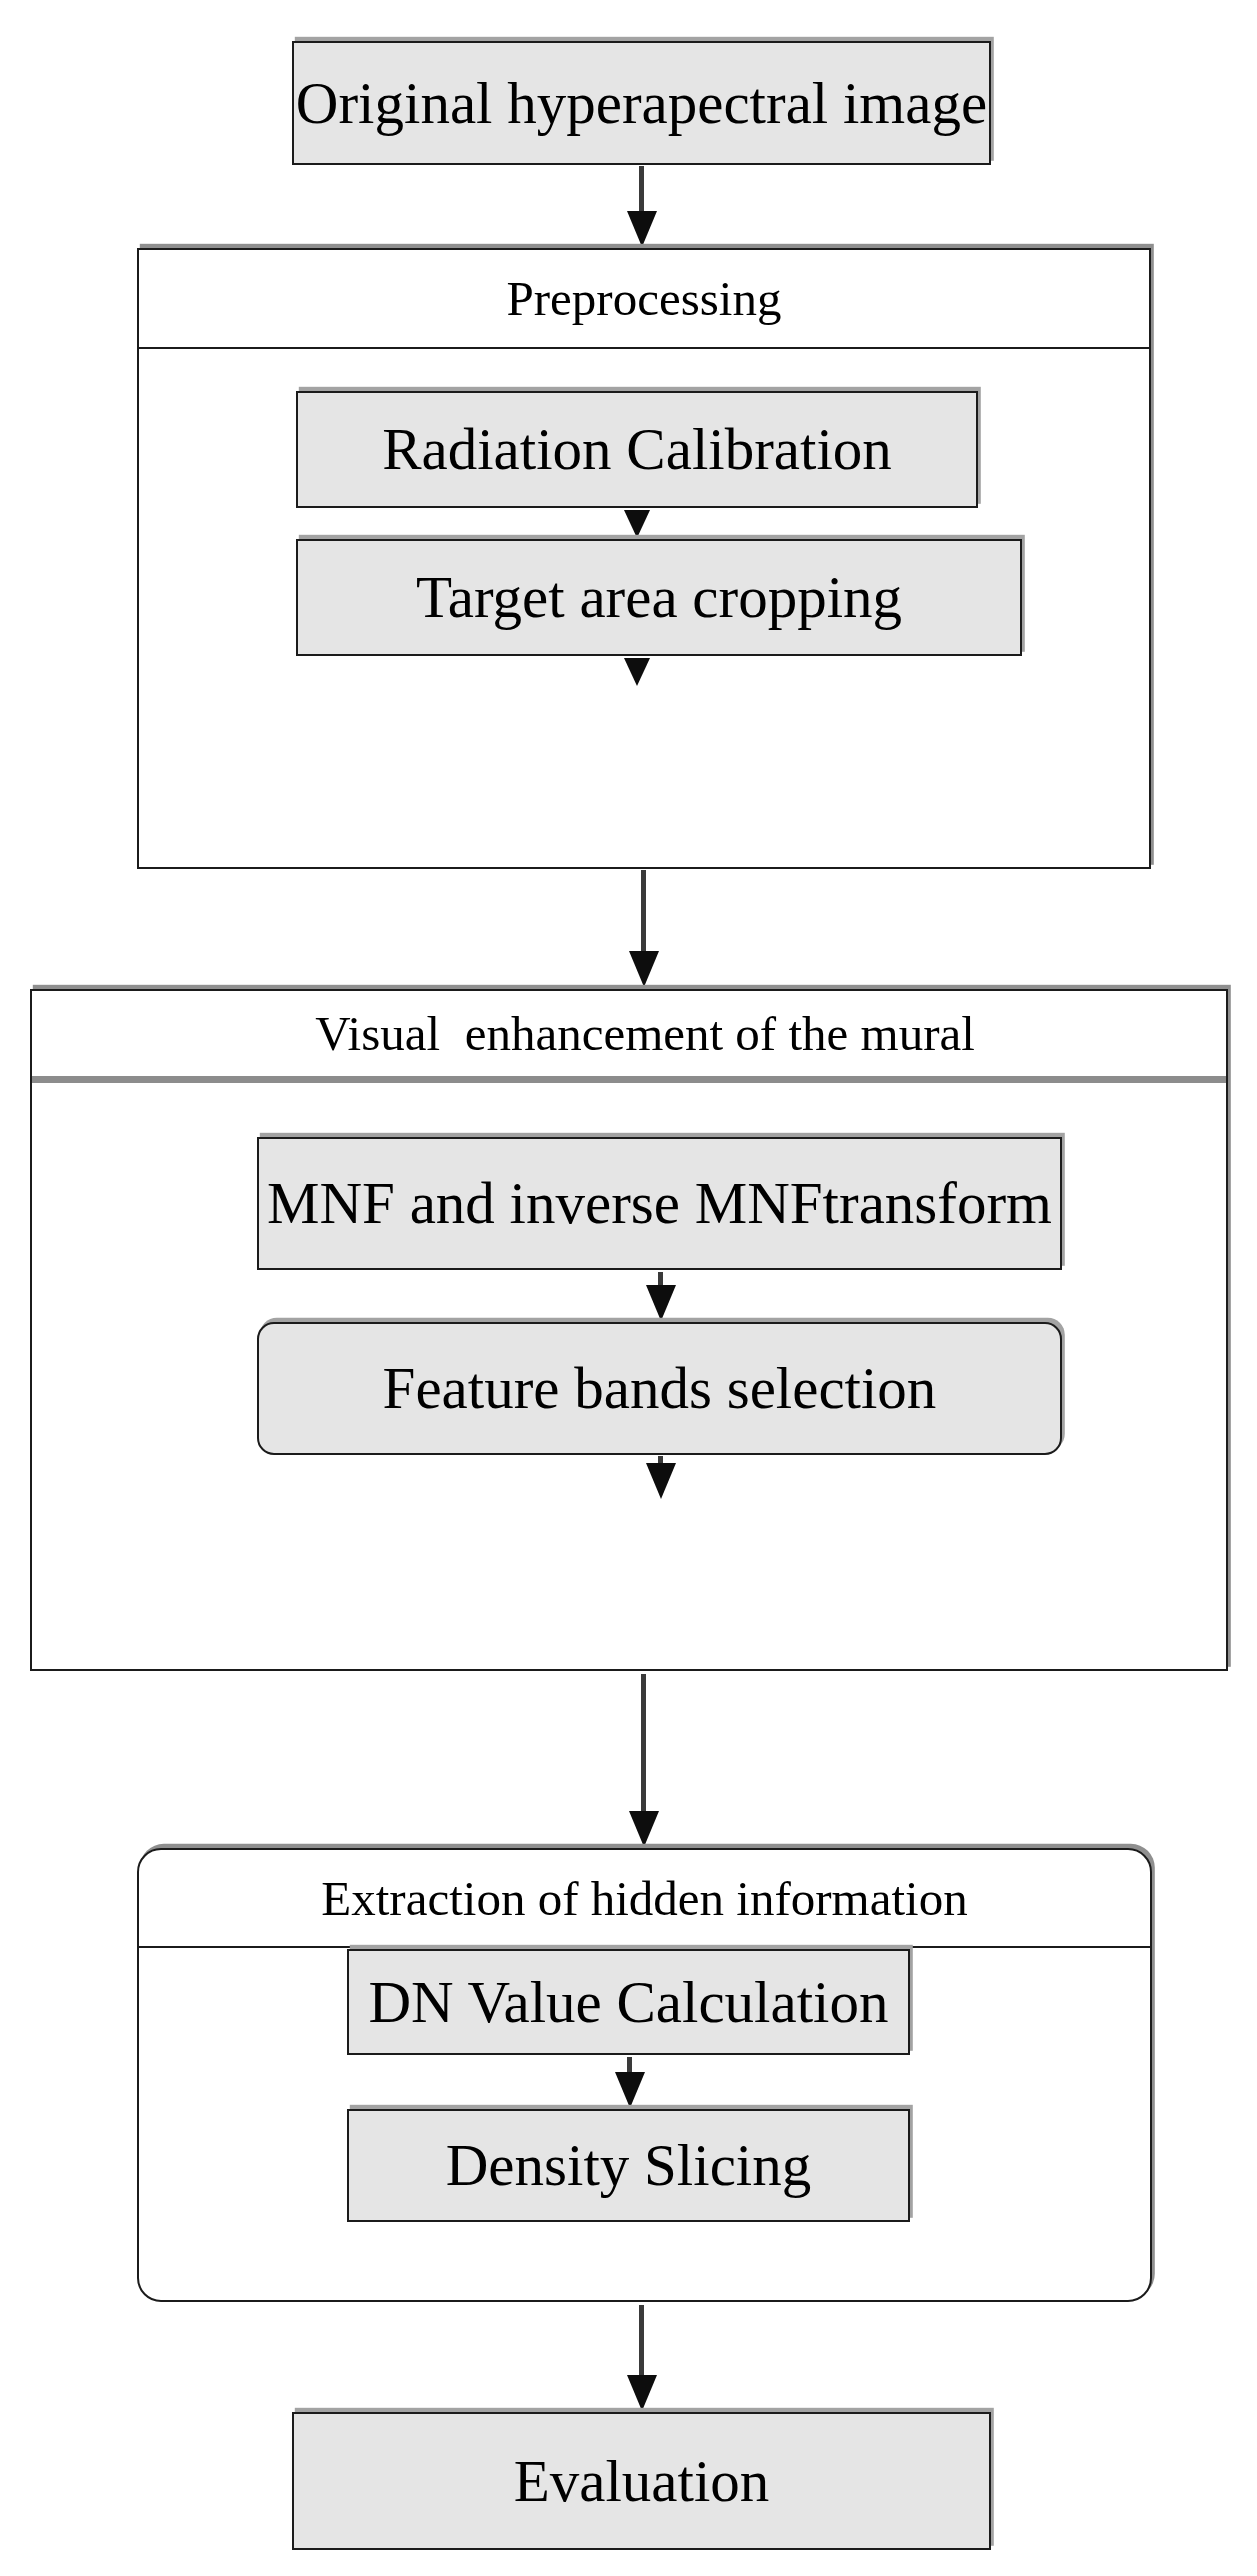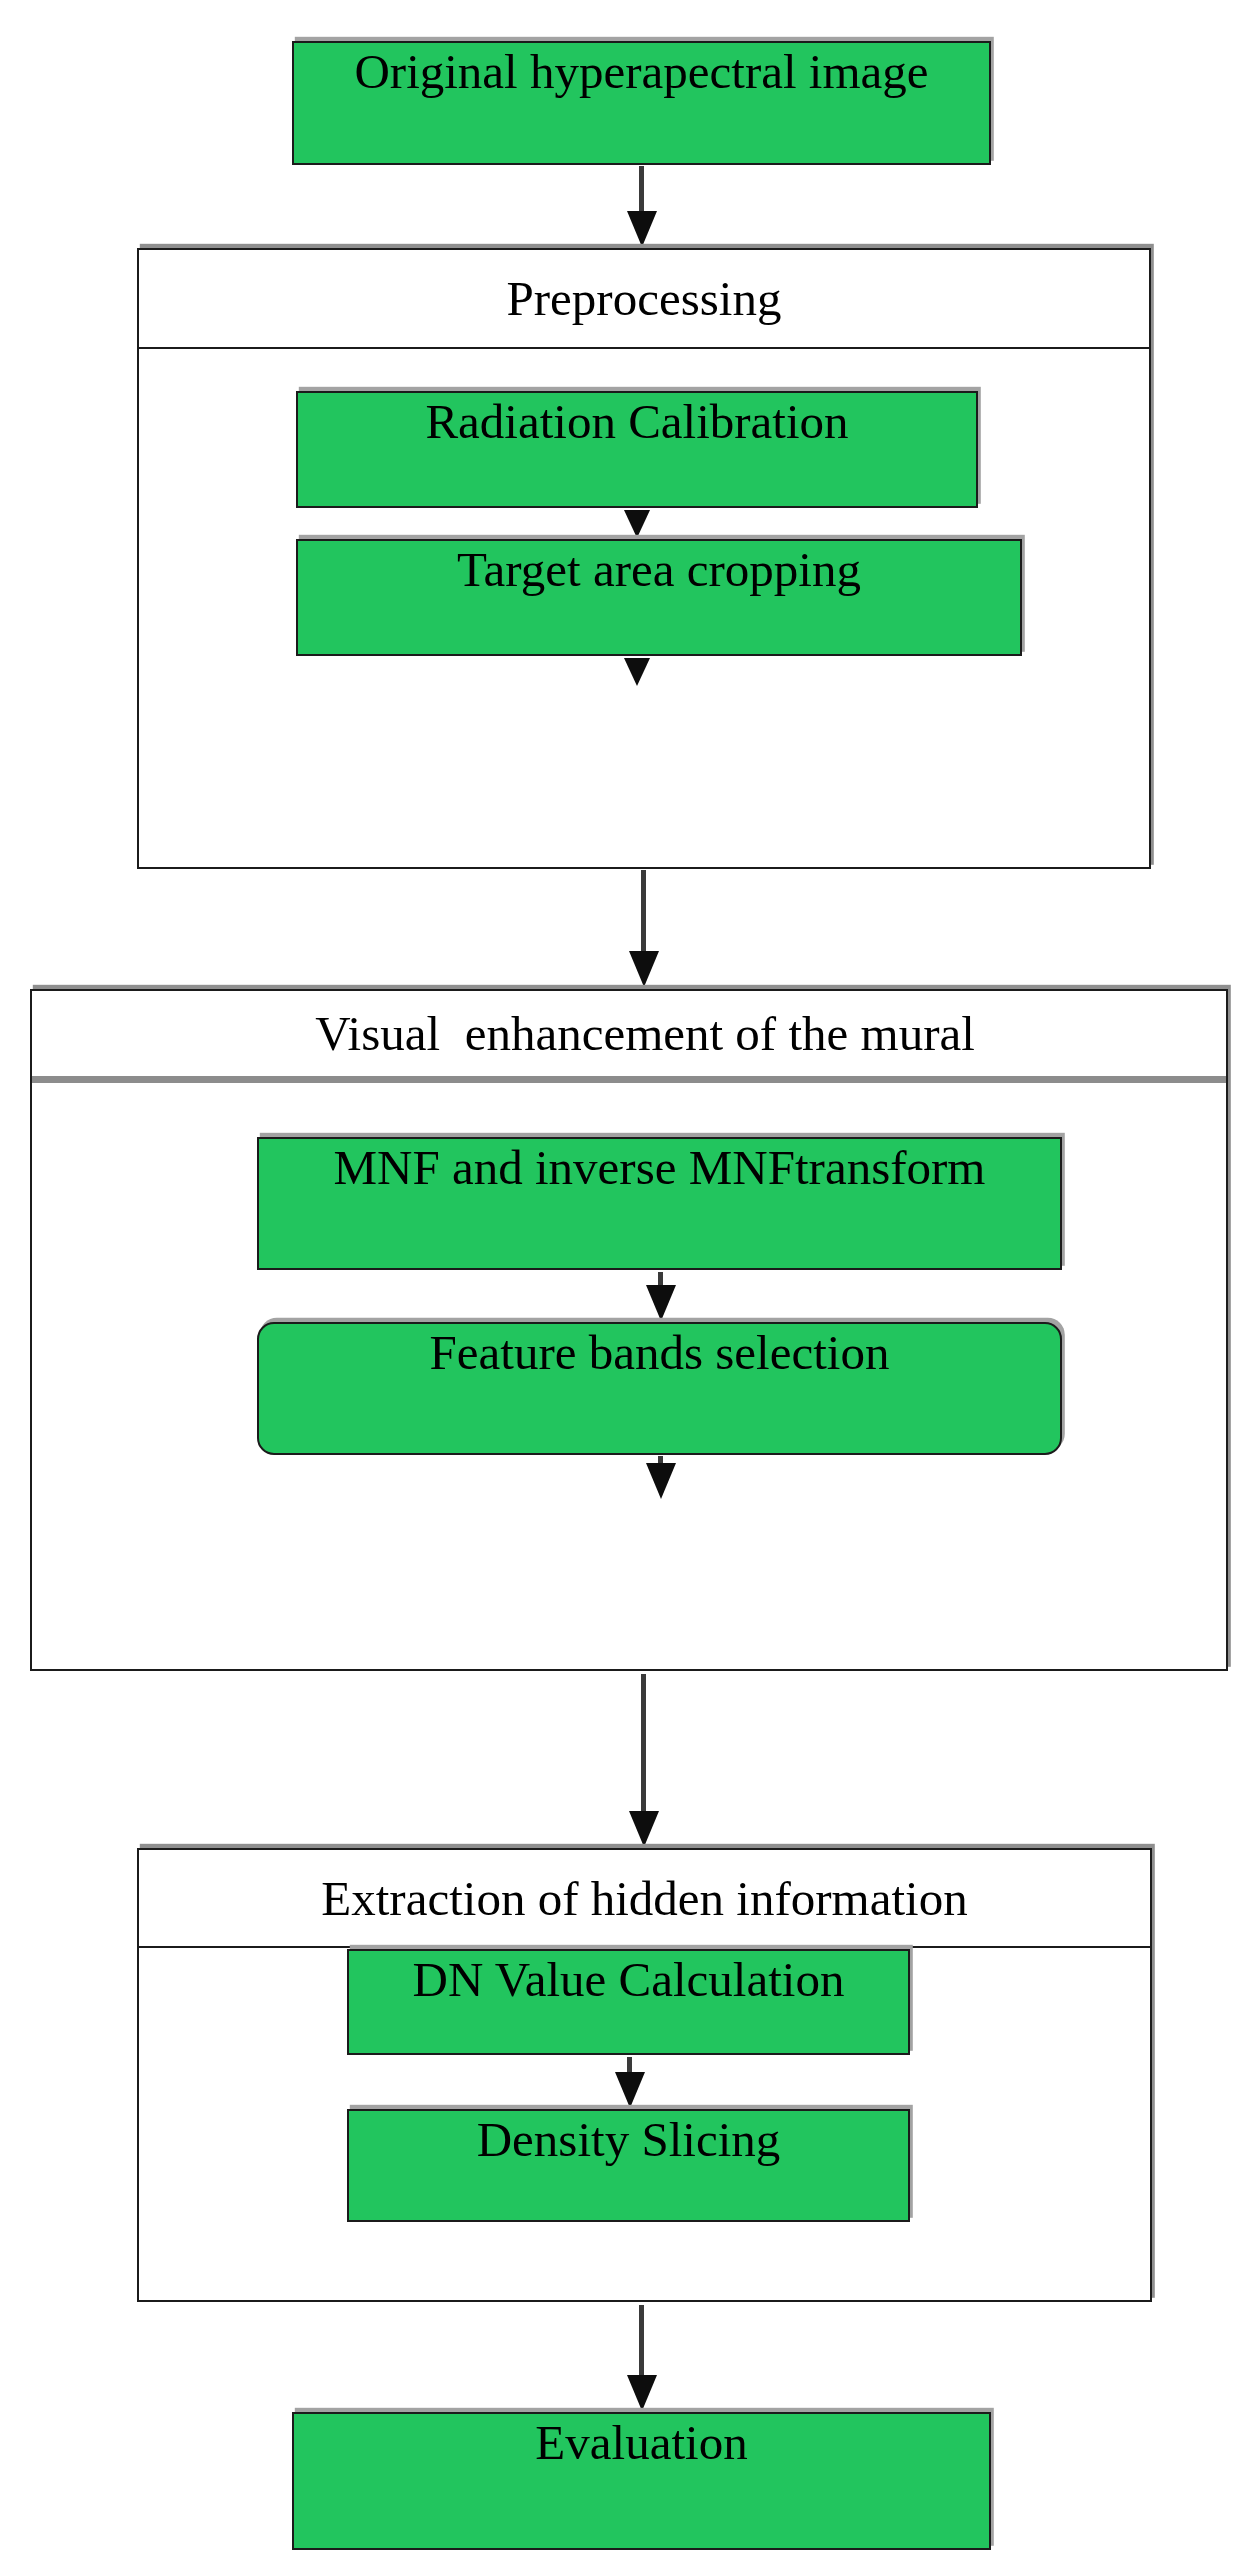--- a/index.html
+++ b/index.html
@@ -12,25 +12,26 @@
     width: 1258px;
     height: 2576px;
     background: #ffffff;
     font-family: "Liberation Serif", "DejaVu Serif", serif;
     color: #000000;
   }
   * { box-sizing: border-box; }
 
   .node {
     position: absolute;
-    background: #22c55e;
+    background: #e5e5e5;
     border: 2.8px solid #1b1b1b;
     display: flex;
+    align-items: center;
     justify-content: center;
-    font-size: 49px;
+    font-size: 59px;
     text-align: center;
     white-space: pre;
     box-shadow: 2.8px -4.2px 0 #a3a3a3;
   }
 
   .container {
     position: absolute;
     background: #ffffff;
     border: 2.8px solid #1b1b1b;
     box-shadow: 2.8px -4.2px 0 #8f8f8f;
@@ -57,21 +58,21 @@
   #c1-s3 { left: 296px; top: 686px; width: 682px; height: 117px; }
 
   
   #container-2 { left: 30px; top: 989px; width: 1198px; height: 682px; }
   #container-2 .container-header { height: 92px; border-bottom: 7px solid #8c8c8c; padding-left: 32px; }
   #c2-s1 { left: 257px; top: 1137px; width: 805px; height: 133px; }
   #c2-s2 { left: 257px; top: 1322px; width: 805px; height: 133px; border-radius: 17px; }
   #c2-s3 { left: 257px; top: 1501px; width: 805px; height: 133px; }
 
   
-  #container-3 { left: 137px; top: 1848px; width: 1015px; height: 454px; }
+  #container-3 { left: 137px; top: 1848px; width: 1015px; height: 454px; border-radius: 24px; }
   #container-3 .container-header { height: 98px; }
   #c3-s1 { left: 347px; top: 1949px; width: 563px; height: 106px; }
   #c3-s2 { left: 347px; top: 2109px; width: 563px; height: 113px; }
 
   
   .arrow {
     position: absolute;
     width: 31px;
     display: flex;
     flex-direction: column;

